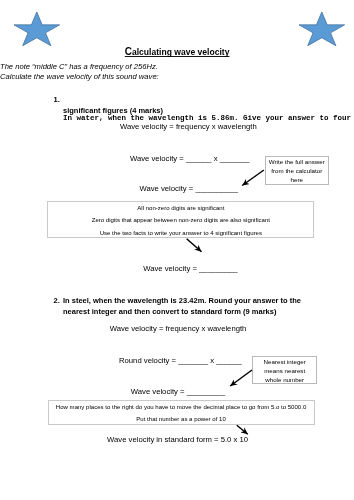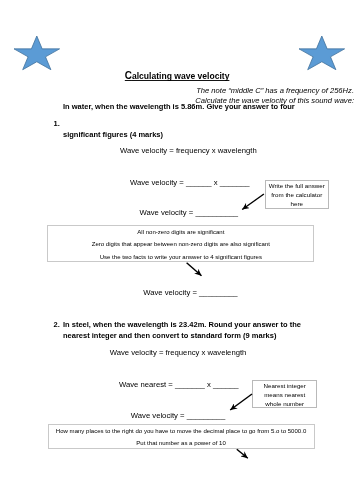--- a/index.html
+++ b/index.html
@@ -5,41 +5,41 @@
   html, body {
     margin: 0; padding: 0;
     width: 354px; height: 500px;
     background: #ffffff;
     overflow: hidden;
   }
   body {
     font-family: "Liberation Sans", sans-serif;
     color: #000000;
   }
-  .page { position: relative; width: 354px; height: 452px; background:#fff;margin-top:24px; }
+  .page { position: relative; width: 354px; height: 452px; background:#fff; }
 
   .star { position: absolute; }
 
   .ttl {
     position: absolute;
     left: 0; right: 0;
     text-align: center;
     font-weight: bold;
     font-size: 9.5px;
     line-height: 11px;
     white-space: nowrap;
   }
   .ttl .sq { display:inline-block; transform: scaleX(0.90); transform-origin: center; }
   .ttl .u { text-decoration: underline; text-decoration-thickness: 1.1px; text-underline-offset: 0.6px; text-decoration-color:#141414; text-decoration-skip-ink:none; }
   .ttl .bigc { font-size: 11px; }
 
   .sub {
     position: absolute;
     left: 0; right: 0;
-    text-align: right;
+    text-align: left;
     font-style: italic;
     font-size: 7.6px;
     line-height: 9px;
     white-space: nowrap;
   }
 
   .q {
     position: absolute;
     font-weight: bold;
     font-size: 7.5px;
@@ -107,21 +107,21 @@
   </svg>
 
   <div class="ttl" style="top:45.5px;">
     <span class="sq"><span class="u"><span class="bigc">C</span><span>alculating wave velocity</span></span></span>
   </div>
 
   <div class="sub" style="top:62px;">The note “middle C” has a frequency of 256Hz.</div>
   <div class="sub" style="top:72px;font-style:italic;">Calculate the wave velocity of this sound wave:</div>
 
   <div class="qn" style="left:53.5px; top:95.1px;">1.</div>
-  <div class="q" style="left:63px; top:78px;">In water, when the wavelength is 5.86m.  Give your answer to four</div>
+  <div class="q" style="left:63px; top:113px;font-family:Liberation Mono, monospace;">In water, when the wavelength is 5.86m.  Give your answer to four</div>
   <div class="q" style="left:63px; top:106.2px;">significant figures (4 marks)</div>
 
   <div class="ln" style="left:120px; top:122.3px;">Wave velocity = frequency x wavelength</div>
 
   <div class="ln" style="left:139.5px; top:184px;">Wave velocity = __________</div>
   <div class="ln" style="left:130px; top:154px;">Wave velocity = ______ x _______</div>
 
   <div class="callout" style="left:264.5px; top:155.5px; width:64.5px; height:29px;">
     <div class="colline" style="top:1.7px;">Write the full answer</div>
     <div class="colline" style="top:10.6px;">from the calculator</div>
@@ -153,21 +153,21 @@
   </svg>
 
   <div class="ln" style="left:143.2px; top:263.5px;">Wave velocity = _________</div>
 
   <div class="qn" style="left:53.5px; top:296px;">2.</div>
   <div class="q" style="left:63px; top:296px;">In steel, when the wavelength is 23.42m.  Round your answer to the</div>
   <div class="q" style="left:63px; top:306.6px;">nearest integer and then convert to standard form (9 marks)</div>
 
   <div class="ln" style="left:109.7px; top:324.3px;">Wave velocity = frequency x wavelength</div>
 
-  <div class="ln" style="left:119px; top:355.8px;">Wave nearest = _______ x ______</div>
+  <div class="ln" style="left:119px; top:355.8px;">Round velocity = _______ x ______</div>
   <div class="ln" style="left:130.8px; top:387.3px;">Wave velocity = _________</div>
 
   <div class="callout" style="left:252.4px; top:355.5px; width:64.6px; height:28.4px;">
     <div class="colline" style="top:1.7px;">Nearest integer</div>
     <div class="colline" style="top:10.6px;">means nearest</div>
     <div class="colline" style="top:19.5px;">whole number</div>
   </div>
 
   <svg class="arrow" style="left:226px; top:366px;" width="32" height="24">
     <defs>
@@ -185,14 +185,15 @@
 
   <svg class="arrow" style="left:233px; top:422px;" width="22" height="18">
     <defs>
         <marker id="ah4" markerUnits="userSpaceOnUse" markerWidth="7" markerHeight="6.4" refX="7" refY="3.2" orient="auto">
       <path d="M 7 3.2 L 0 0 L 2.3 3.2 L 0 6.4 Z" fill="#000"></path>
         </marker>
       </defs>
     <line x1="3.8" y1="3.3" x2="14.8" y2="12.2" stroke="#000" stroke-width="1.45" marker-end="url(#ah4)"></line>
   </svg>
 
+  <div class="ln" style="left:107.1px; top:434.5px;">Wave velocity in standard form = 5.0 x 10</div>
 
 </div>
 
 </body></html>

